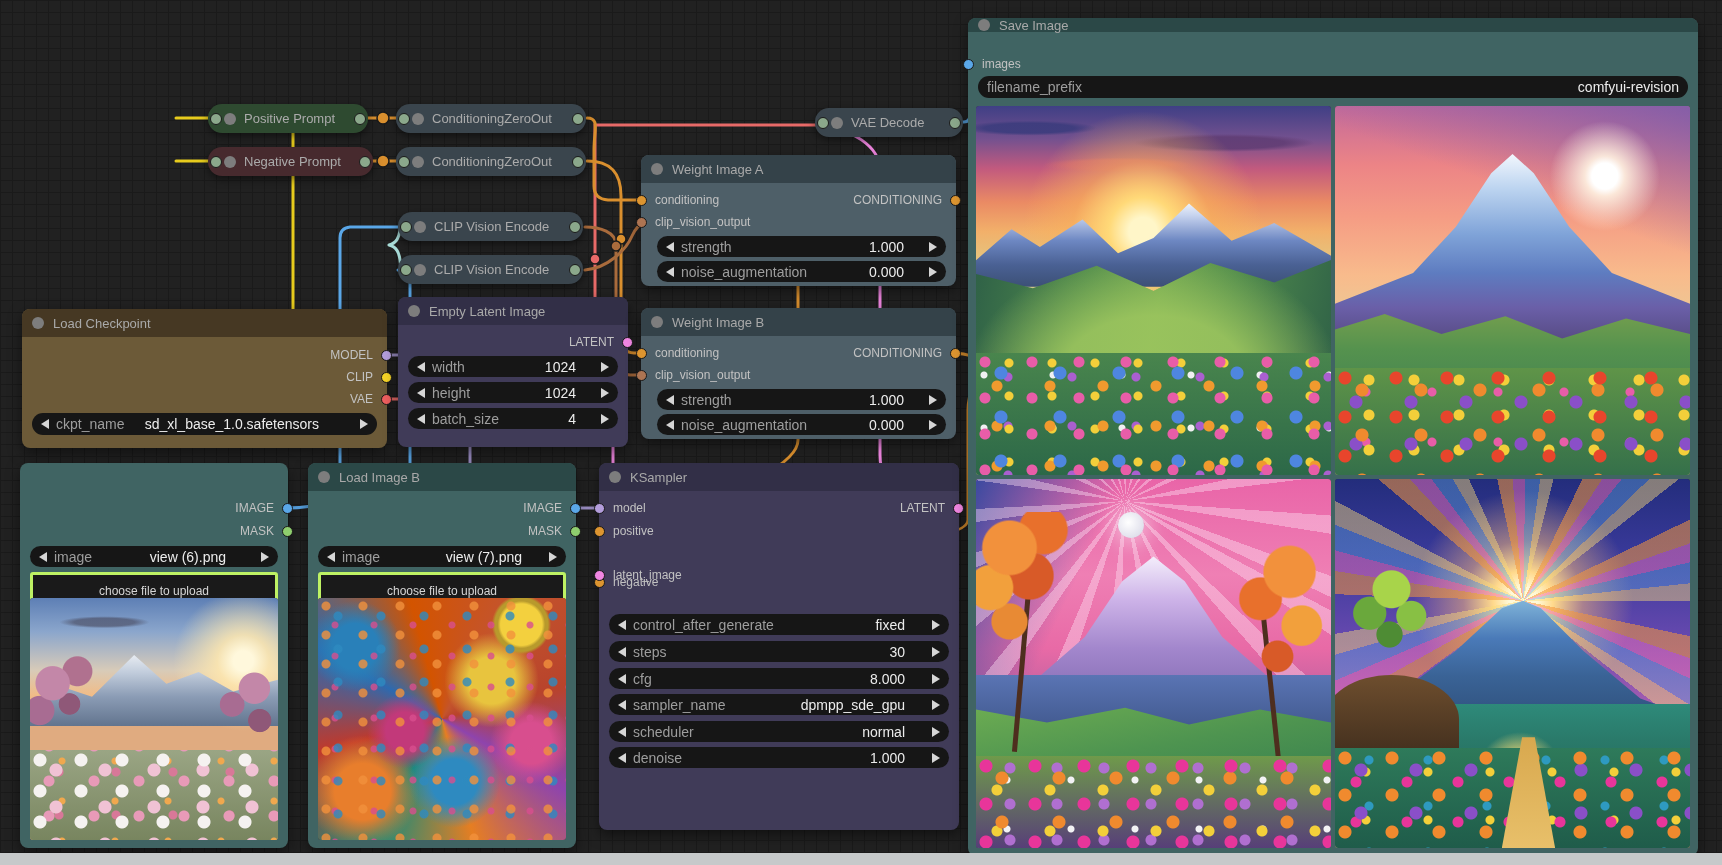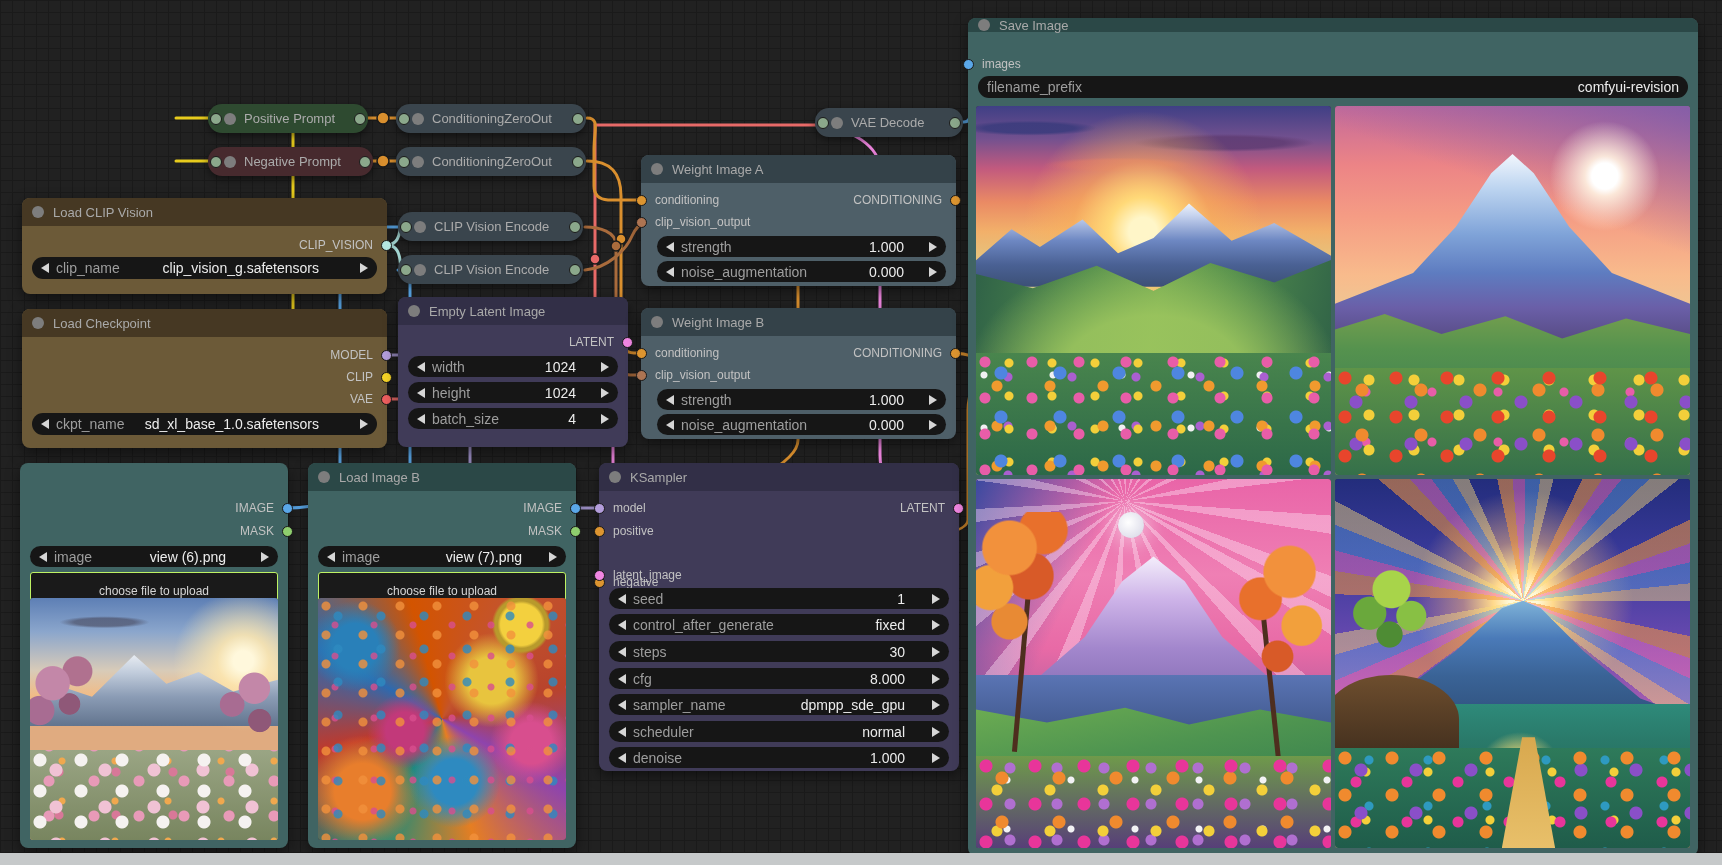--- a/index.html
+++ b/index.html
@@ -31,21 +31,21 @@
   .c-model{background:#b39ddb}.c-clip{background:#f5d327}.c-vae{background:#ed5e5e}
   .c-cond{background:#dd9530}.c-latent{background:#f086e2}.c-image{background:#5aa7e8}
   .c-mask{background:#8fce6e}.c-cvis{background:#b3e6e0}.c-cvout{background:#ad7452}
   .widget{position:absolute;left:10px;right:10px;height:21px;background:#161616;border-radius:11px;
     display:flex;align-items:center;gap:7px;padding:0 9px;font-size:14px;box-sizing:border-box;}
   .warr{width:0;height:0;flex:none;}
   .warr.l{border-top:5px solid transparent;border-bottom:5px solid transparent;border-right:8px solid #d6d6d6;}
   .warr.r{border-top:5px solid transparent;border-bottom:5px solid transparent;border-left:8px solid #d6d6d6;}
   .wlabel{color:#9e9e9e;white-space:nowrap;}
   .wvalue{margin-left:auto;color:#ececec;white-space:nowrap;}
-  .upbtn{position:absolute;left:10px;right:10px;height:37px;background:#1a1a1a;border:1px solid #bef264;
+  .upbtn{position:absolute;left:10px;right:10px;height:37px;background:#1a1a1a;border:3px solid #bef264;
     border-radius:3px;color:#d6d6d6;font-size:12px;display:flex;align-items:center;justify-content:center;box-sizing:border-box;}
   
   .teal{background:#406463}.teal .nhead{background:#2b4847}
   .brown{background:#6c5a38}.brown .nhead{background:#463823}
   .purp{background:#403b58}.purp .nhead{background:#322f47}
   .slateN{background:#4e5f68}.slateN .nhead{background:#344249}
   .pill.green{background:#2e4a30}.pill.maroon{background:#472a2e}.pill.slate{background:#3a454d}
   
   .art{position:absolute;overflow:hidden;border-radius:3px;background:#333;z-index:2;}
   .art>div{position:absolute;}
@@ -246,36 +246,20 @@
     <span>CLIP Vision Encode</span>
     <span class="sidedot r"></span>
   </div>
   <div class="pill slate" style="left:815px;top:108px;width:148px;">
     <span class="sidedot l"></span>
     <span class="toggle"></span>
     <span>VAE Decode</span>
     <span class="sidedot r"></span>
   </div>
 
-  <div class="node brown" style="left:22px;top:198px;width:365px;height:96px;">
-    <div class="nhead">
-      <span class="toggle"></span>
-      <span>Load CLIP Vision</span>
-    </div>
-    <div class="slot out" style="top:38px;">
-      <span>CLIP_VISION</span>
-      <span class="dot out c-cvis"></span>
-    </div>
-    <div class="widget" style="top:59px;height:22px;">
-      <span class="warr l"></span>
-      <span class="wlabel">clip_name</span>
-      <span class="wvalue" style="margin-right:34px;">clip_vision_g.safetensors</span>
-      <span class="warr r"></span>
-    </div>
-  </div>
 
   <div class="node brown" style="left:22px;top:309px;width:365px;height:139px;">
     <div class="nhead">
       <span class="toggle"></span>
       <span>Load Checkpoint</span>
     </div>
     <div class="slot out" style="top:37px;">
       <span>MODEL</span>
       <span class="dot out c-model"></span>
     </div>
@@ -430,21 +414,21 @@
       <span class="wvalue" style="margin-right:20px;">view (7).png</span>
       <span class="warr r"></span>
     </div>
     <div class="upbtn" style="top:109px;">choose file to upload</div>
     <div class="art" style="left:10px;top:135px;width:248px;height:242px;">
       <div class="p2-base"></div>
       <div class="lay p2-dots"></div>
     </div>
   </div>
 
-  <div class="node purp" style="left:599px;top:463px;width:360px;height:308px;">
+  <div class="node purp" style="left:599px;top:463px;width:360px;height:367px;">
     <div class="nhead">
       <span class="toggle"></span>
       <span>KSampler</span>
     </div>
     <div class="slot" style="top:36px;">
       <span class="dot in c-model"></span>
       <span>model</span>
     </div>
     <div class="slot out" style="top:36px;">
       <span>LATENT</span>
@@ -454,26 +438,20 @@
       <span class="dot in c-cond"></span>
       <span>positive</span>
     </div>
     <div class="slot" style="top:81px;margin-top:29px;">
       <span class="dot in c-cond"></span>
       <span>negative</span>
     </div>
     <div class="slot" style="top:103px;">
       <span class="dot in c-latent"></span>
       <span>latent_image</span>
-    </div>
-    <div class="widget" style="top:125px;">
-      <span class="warr l"></span>
-      <span class="wlabel">seed</span>
-      <span class="wvalue" style="margin-right:20px;">1</span>
-      <span class="warr r"></span>
     </div>
     <div class="widget" style="top:151px;">
       <span class="warr l"></span>
       <span class="wlabel">control_after_generate</span>
       <span class="wvalue" style="margin-right:20px;">fixed</span>
       <span class="warr r"></span>
     </div>
     <div class="widget" style="top:178px;">
       <span class="warr l"></span>
       <span class="wlabel">steps</span>

